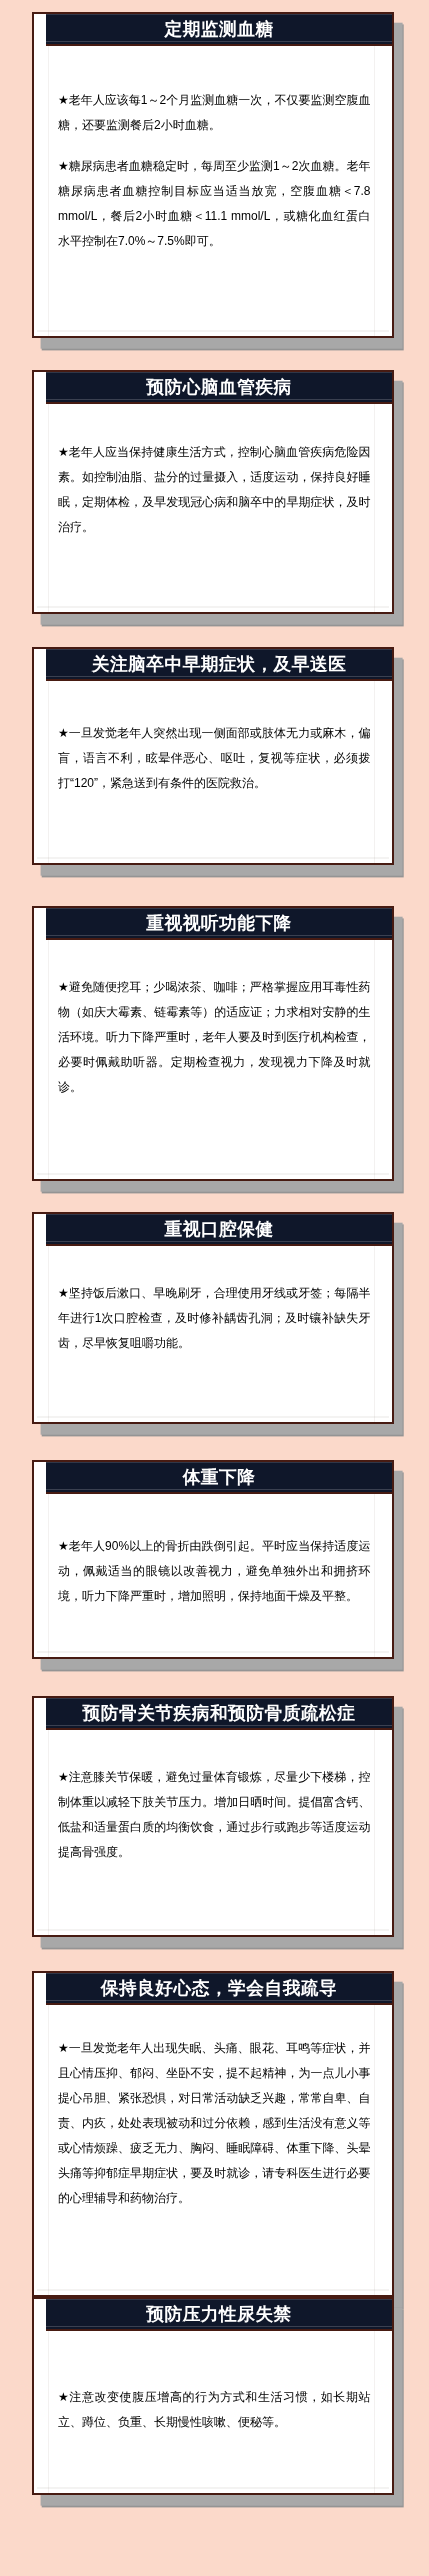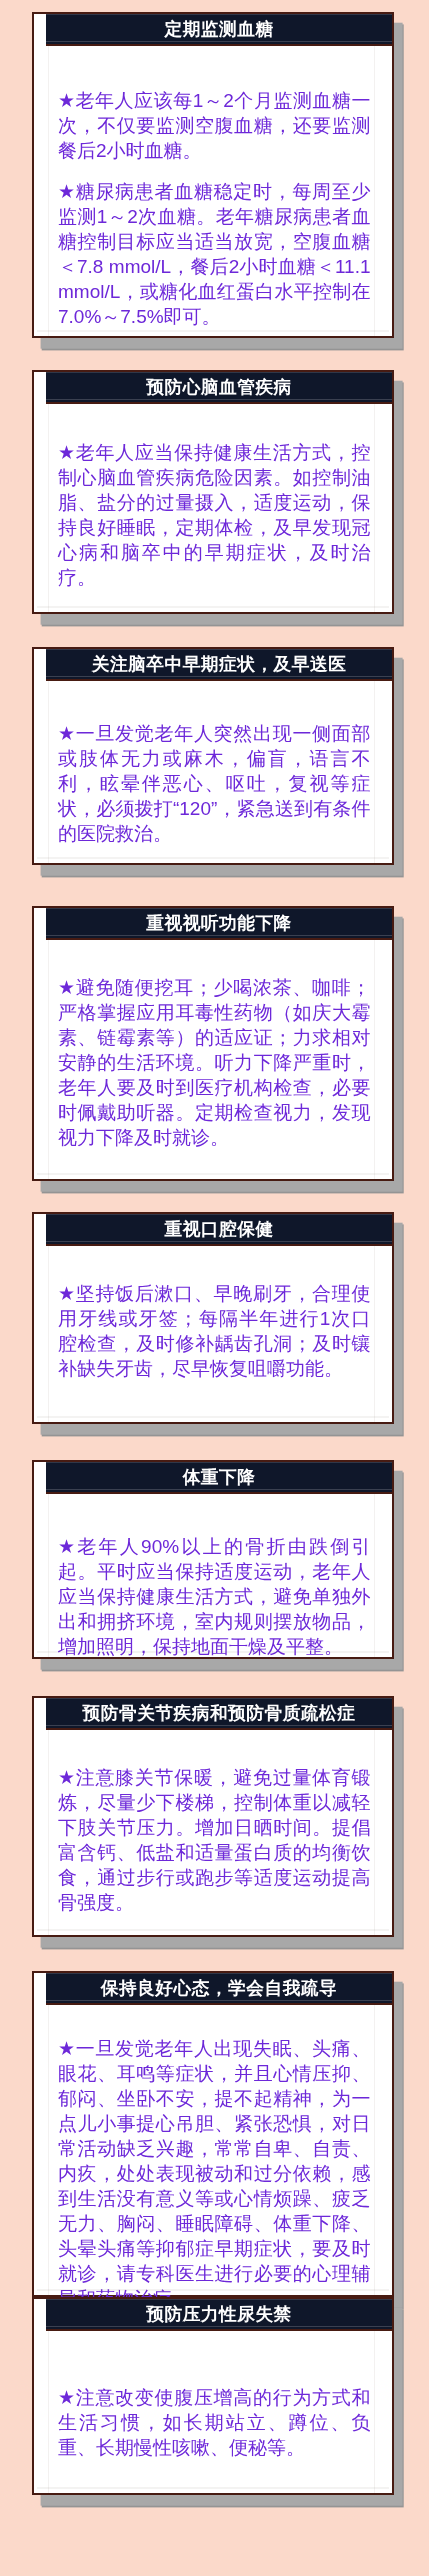--- a/index.html
+++ b/index.html
@@ -44,22 +44,22 @@
     font-weight: bold;
     letter-spacing: 0.5px;
     white-space: nowrap;
   }
   .card-body {
     padding-left: 24px;
     padding-right: 21.5px;
   }
   .para {
     margin: 0;
-    color: #6d28d9;
-    font-size: 19px;
+    color: #000000;
+    font-size: 12px;
     line-height: 25px;
     text-align: justify;
   }
   .para + .para { margin-top: 16.6px; }
   
   .tex { position: absolute; pointer-events: none; }
   .tex-v { top: 0; bottom: 0; width: 1.1px; background: rgba(100,80,70,0.08); }
   .tex-v-left  { left: 14px; }
   .tex-v-right { right: 17px; }
   .tex-h-bottom { left: 3.2px; right: 3.2px; bottom: 4.3px; height: 1.1px; background: rgba(100,80,70,0.07); }
@@ -130,21 +130,21 @@
   </section>
 
   <section class="card" style="height: 199px; margin-bottom: 37px;">
     <span class="tex tex-v tex-v-left"></span>
     <span class="tex tex-v tex-v-right"></span>
     <span class="tex tex-h-bottom"></span>
     <header class="card-title">
       <span class="title-label">体重下降</span>
     </header>
     <div class="card-body" style="padding-top: 40px;">
-        <p class="para">★老年人90%以上的骨折由跌倒引起。平时应当保持适度运动，老年人应当保持健康生活方式，避免单独外出和拥挤环境，室内规则摆放物品，增加照明，保持地面干燥及平整。</p>
+        <p class="para">★老年人90%以上的骨折由跌倒引起。平时应当保持适度运动，佩戴适当的眼镜以改善视力，避免单独外出和拥挤环境，听力下降严重时，增加照明，保持地面干燥及平整。</p>
       </div>
   </section>
 
   <section class="card" style="height: 241px; margin-bottom: 34px;">
     <span class="tex tex-v tex-v-left"></span>
     <span class="tex tex-v tex-v-right"></span>
     <span class="tex tex-h-bottom"></span>
     <header class="card-title">
       <span class="title-label">预防骨关节疾病和预防骨质疏松症</span>
     </header>

